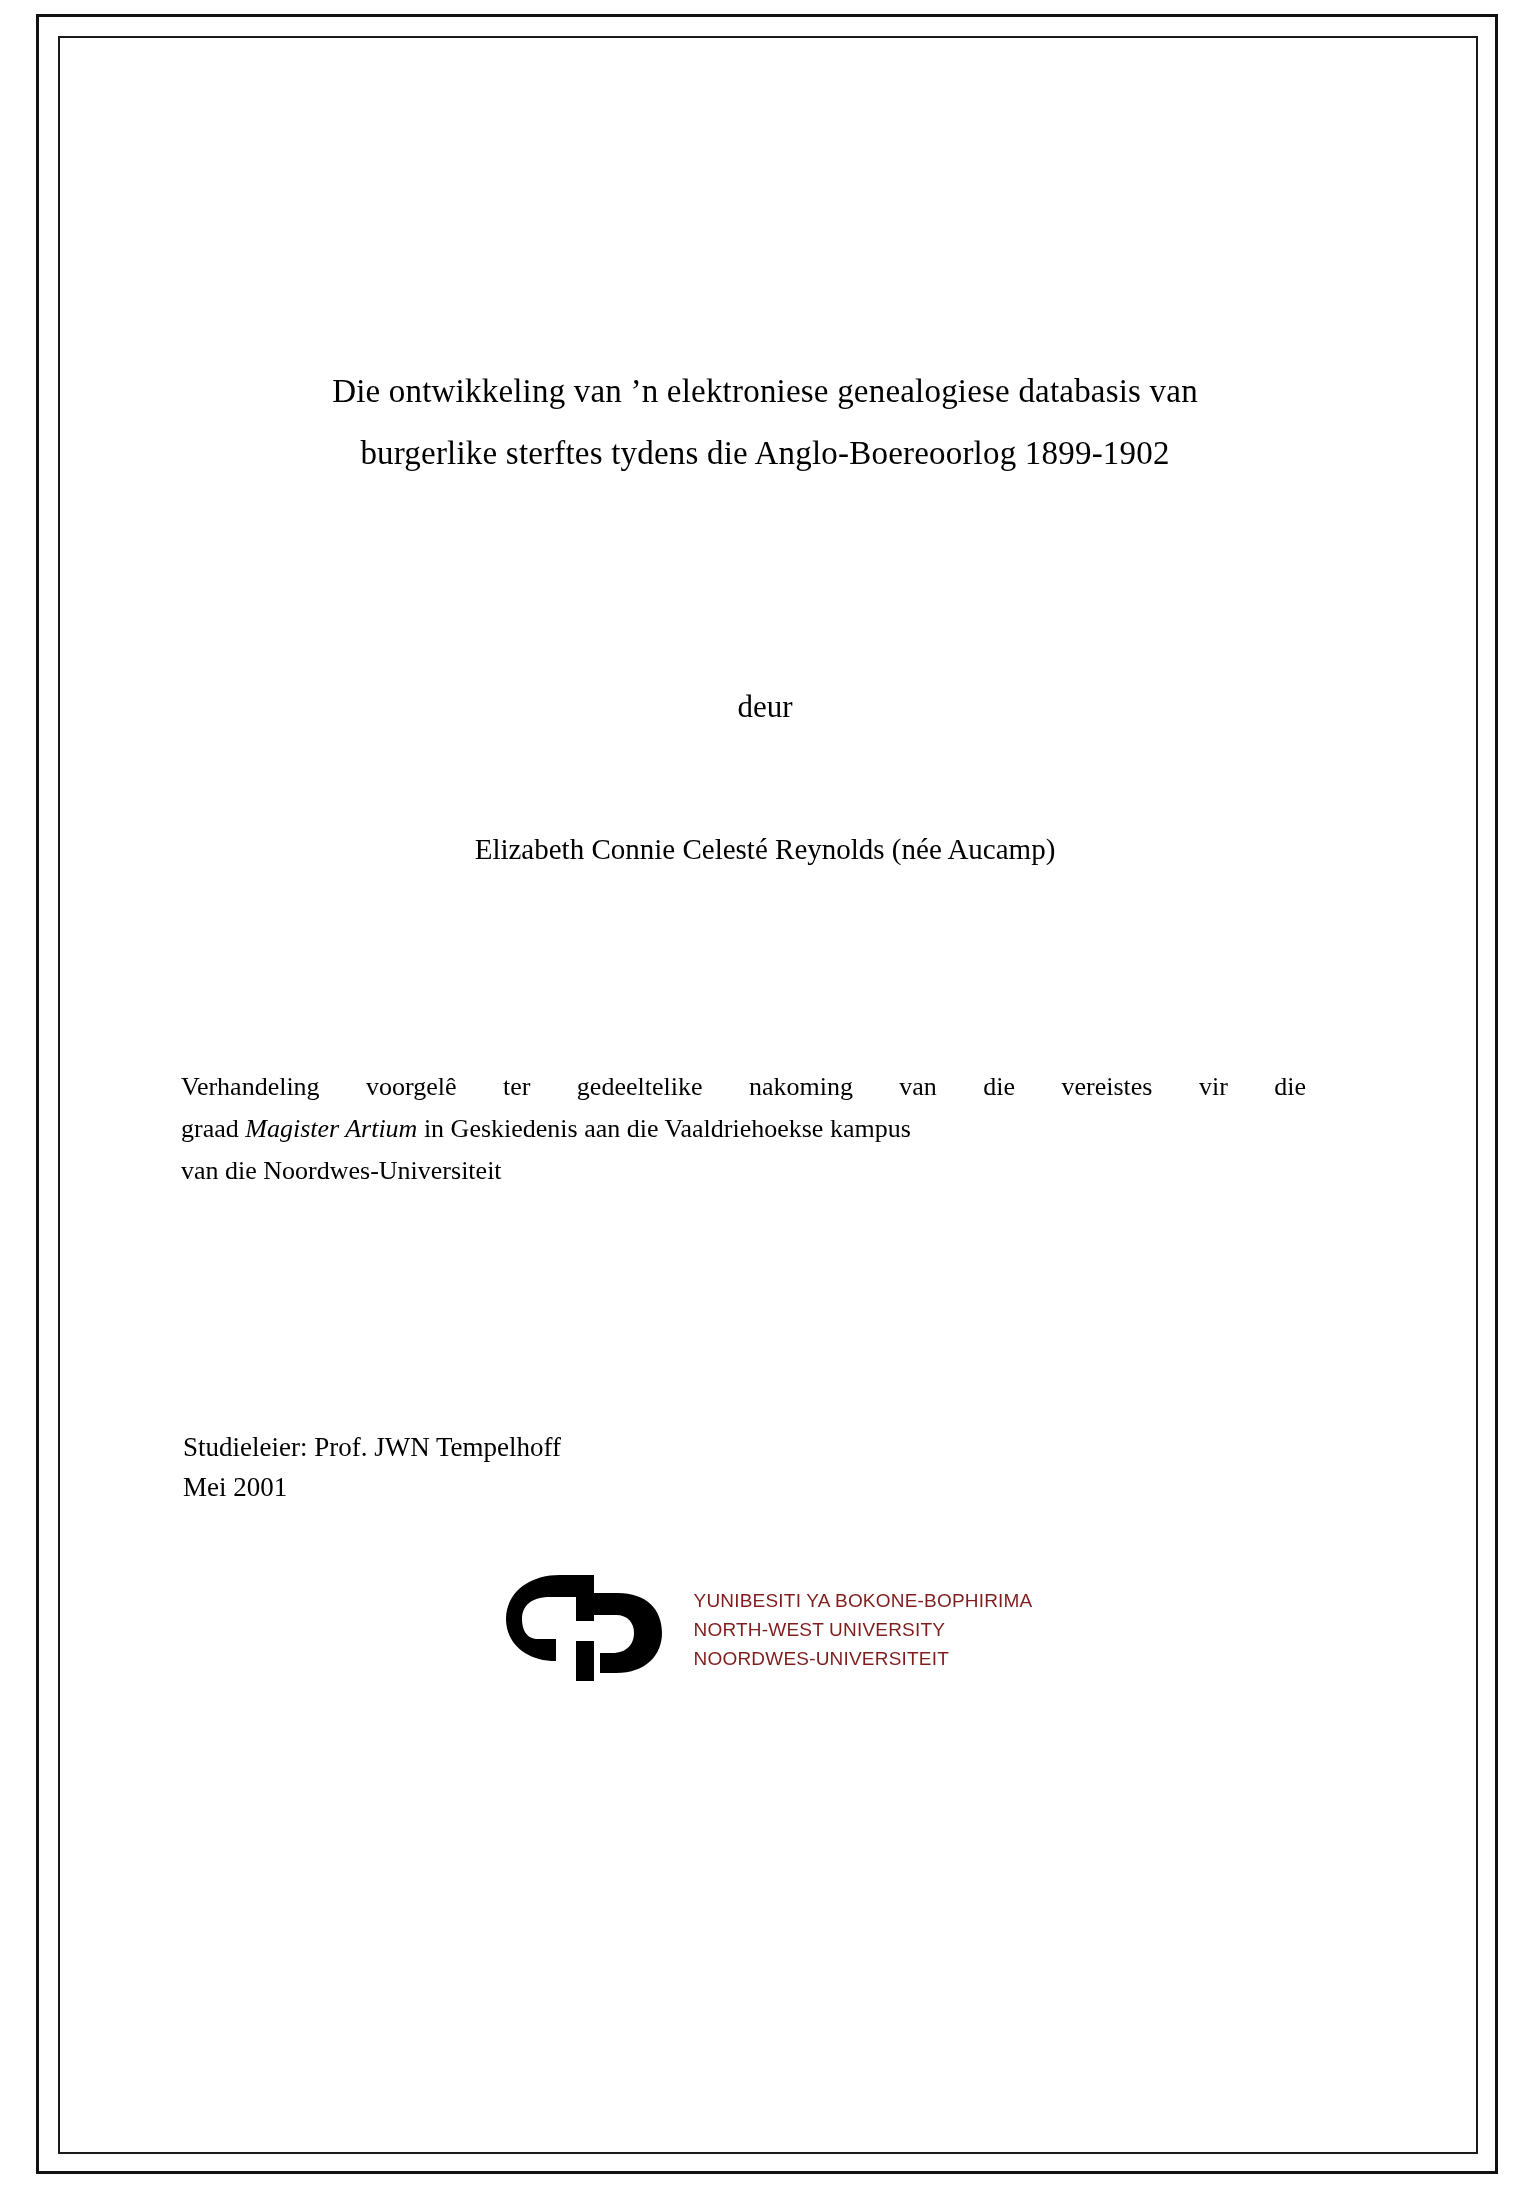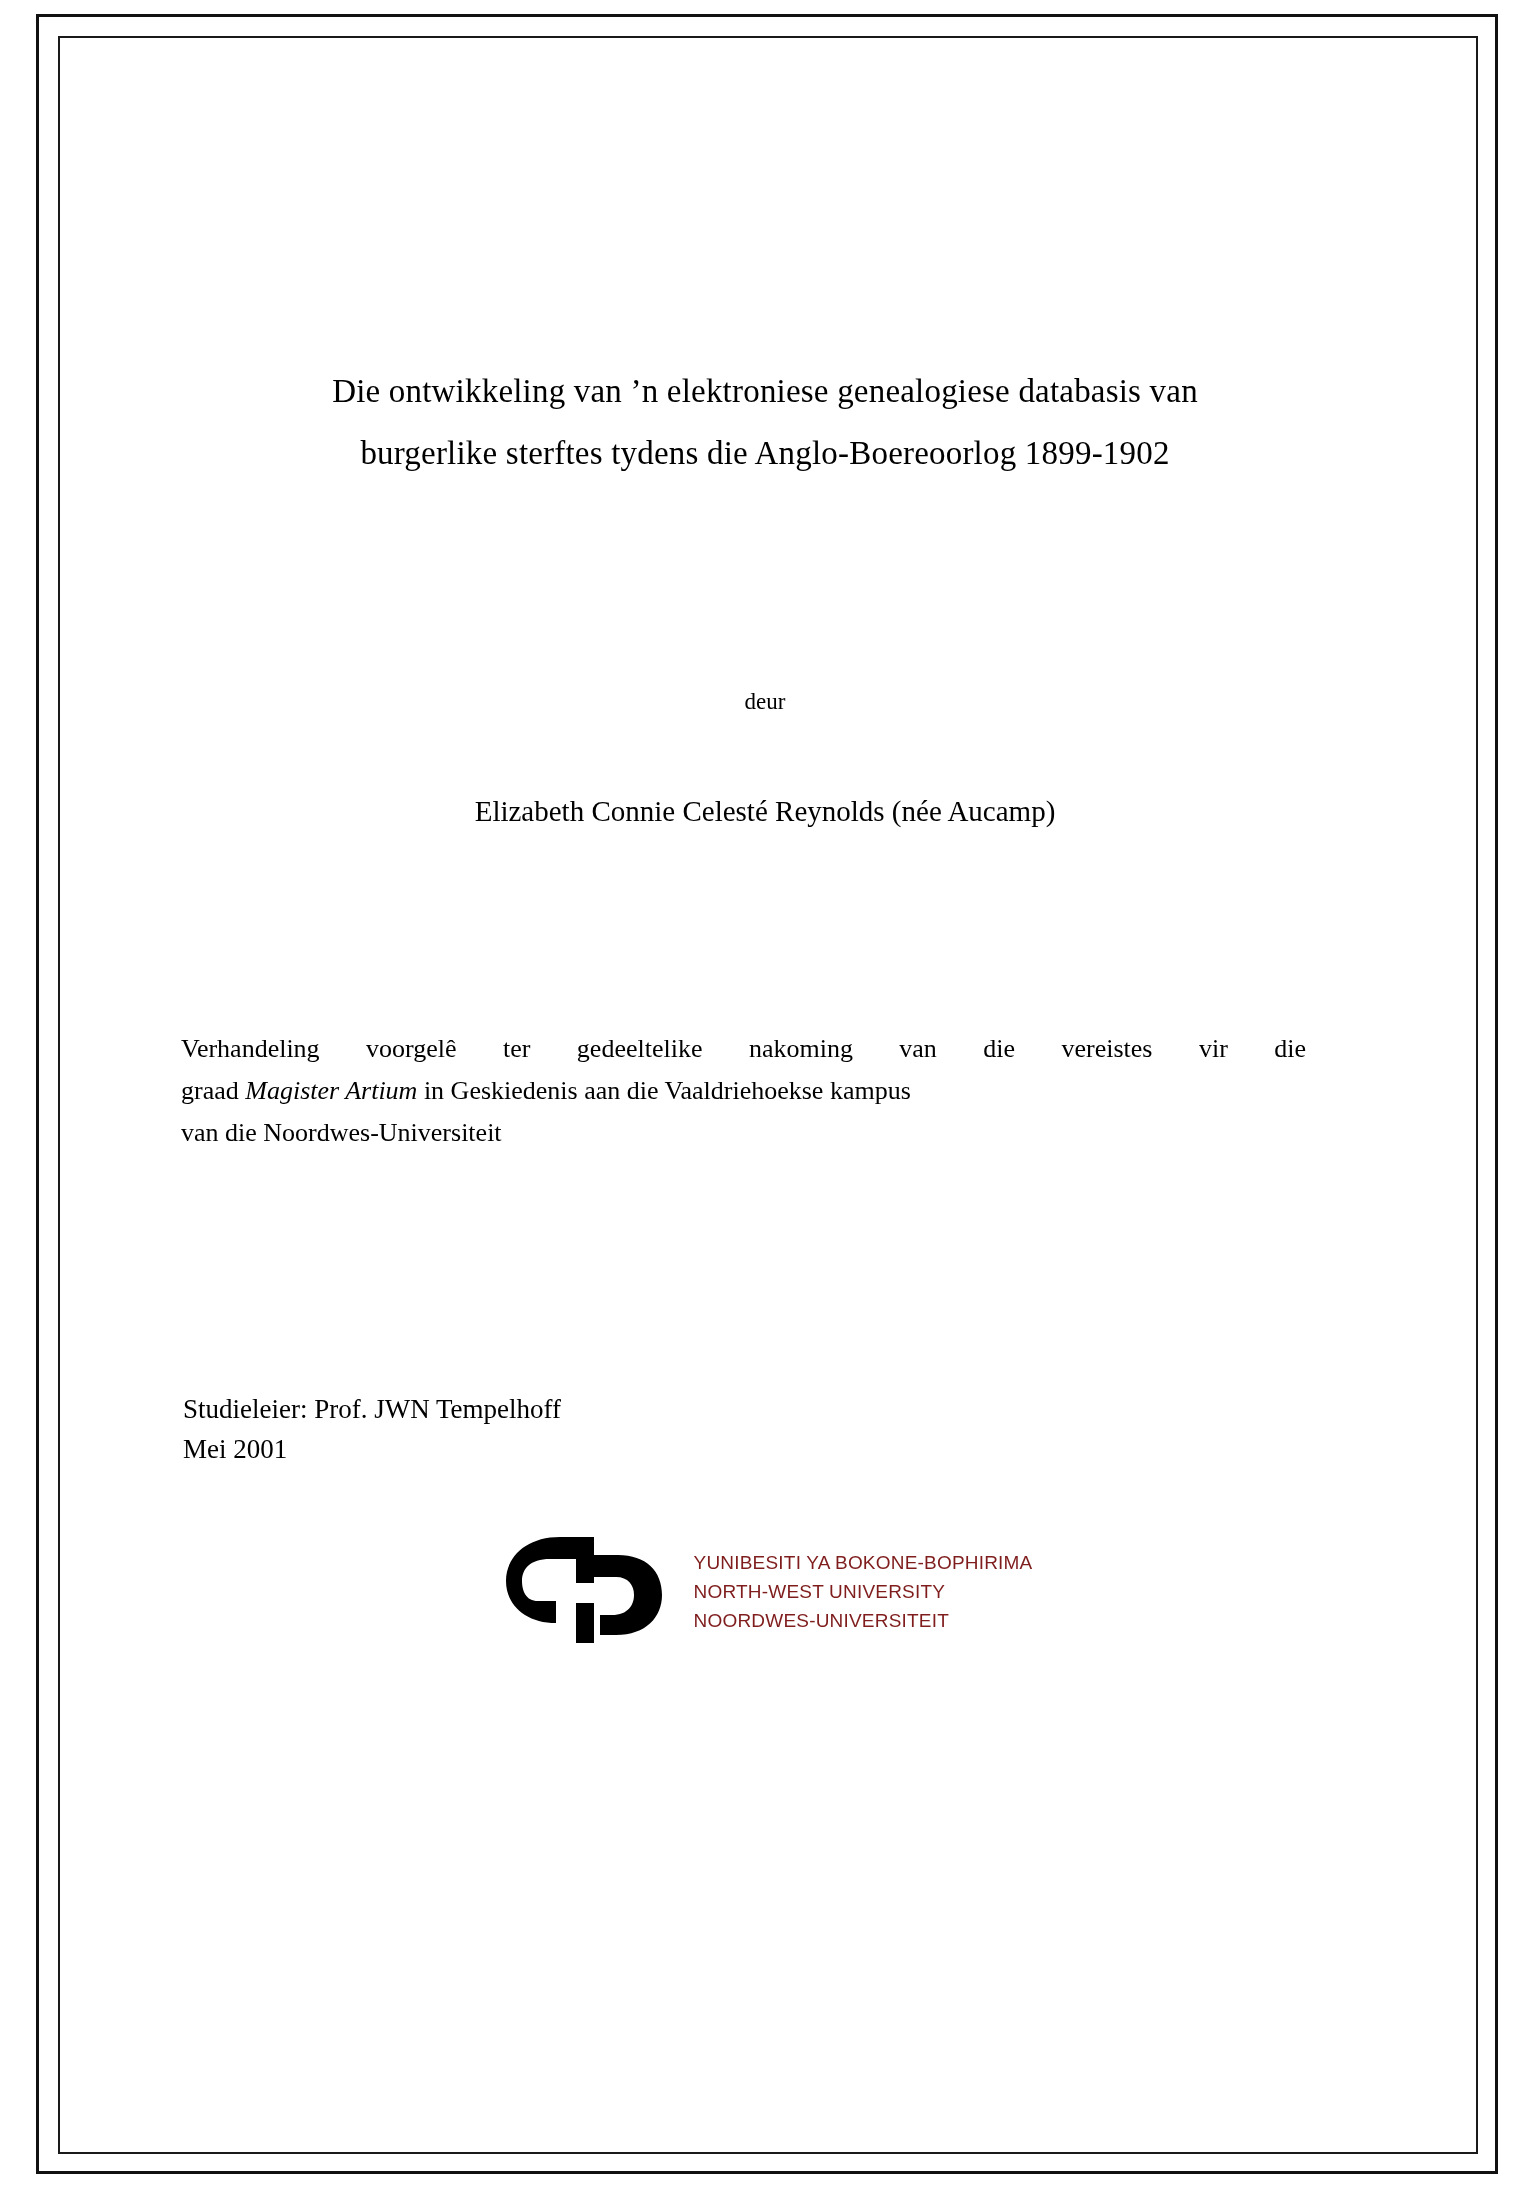--- a/index.html
+++ b/index.html
@@ -55,25 +55,25 @@
   }
   .title-line {
     font-size: 33px;
     line-height: 62px;
     letter-spacing: 0.2px;
   }
 
   .deur {
     margin-top: 205px;
     text-align: center;
-    font-size: 23px;
+    font-size: 31px;
   }
 
   .author {
-    margin-top: 80px;
+    margin-top: 108px;
     text-align: center;
     font-size: 29px;
   }
 
   .abstract-block {
     margin-top: 200px;
     font-size: 26px;
     line-height: 42px;
     width: 1125px;
     margin-left: 6px;

